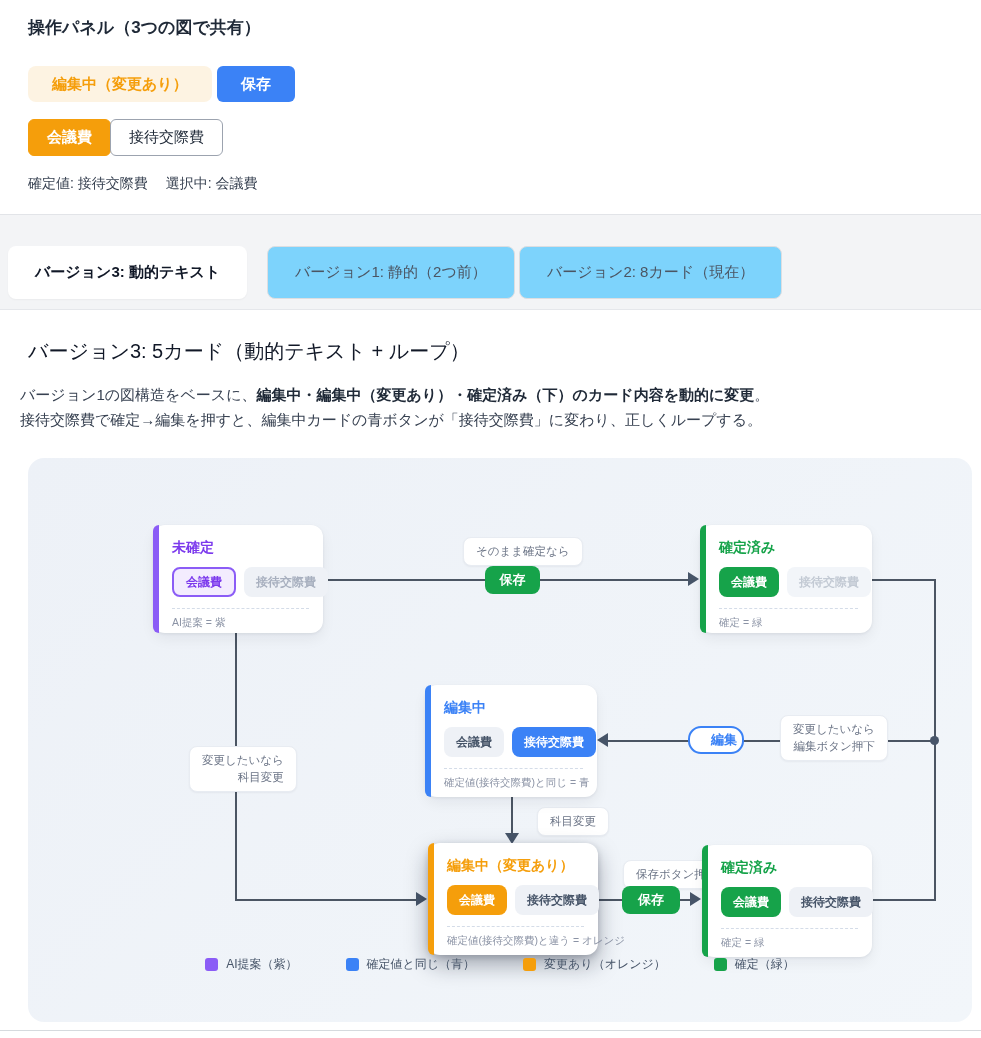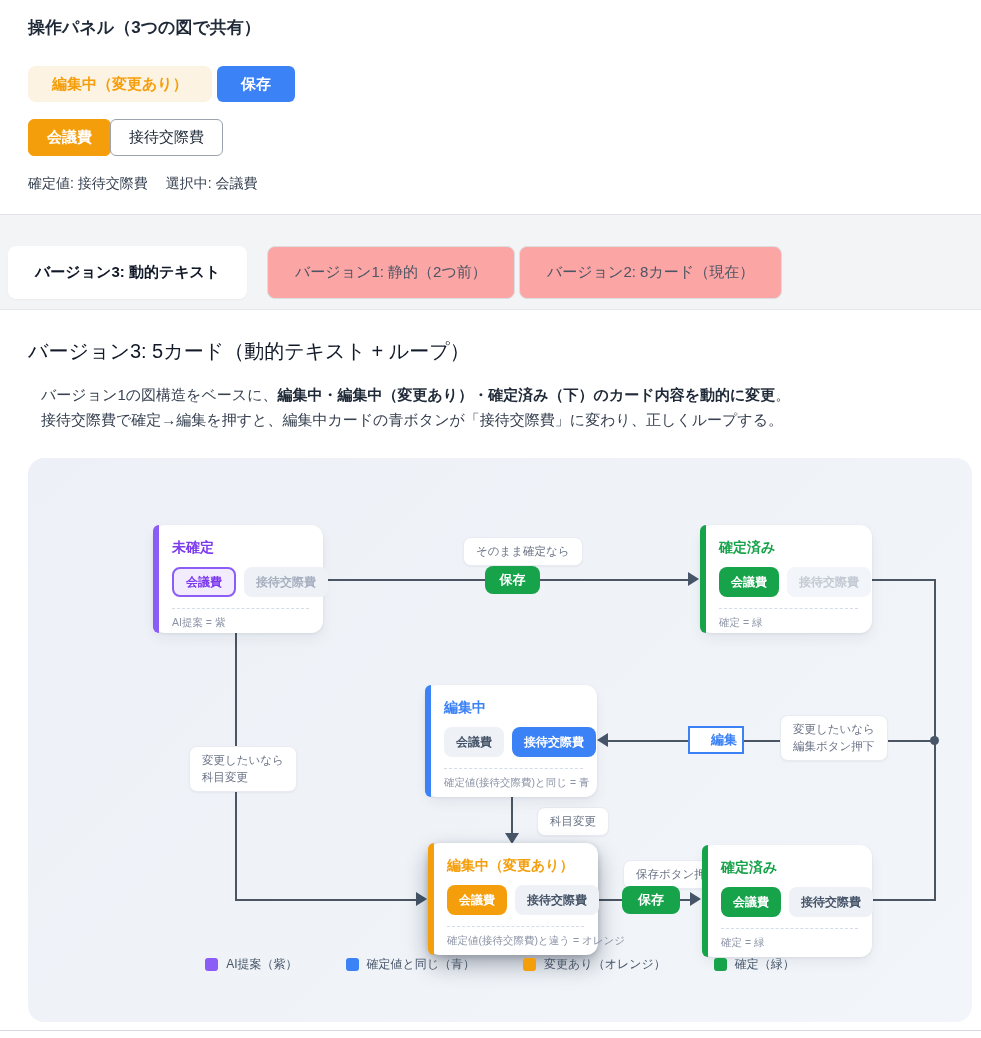--- a/index.html
+++ b/index.html
@@ -19,25 +19,25 @@
   .status-row { position:absolute; left:28px; top:175px; font-size:14px; color:#374151; display:flex; gap:18px; }
 
   
   .tabband { position:absolute; left:0; top:214px; width:981px; height:96px; background:#f3f4f6;
     border-top:1px solid #e2e4e8; border-bottom:1px solid #e5e7eb; }
   .tab { position:absolute; top:31px; height:53px; display:flex; align-items:center; padding:0 27px;
     font-size:15px; border-radius:8px; cursor:pointer; white-space:nowrap; }
   .tab-active { left:8px; background:#ffffff; color:#111827; font-weight:bold; box-shadow:0 1px 2px rgba(0,0,0,.04); }
   .tab-idle-1 { left:267px; }
   .tab-idle-2 { left:519px; }
-  .tab-idle { background:#fca5a5; color:#4b5563; border:1px solid #dcdee1; }
+  .tab-idle { background:#7dd3fc; color:#4b5563; border:1px solid #dcdee1; }
 
   
   .sec-h2 { position:absolute; left:28px; top:338px; font-size:20px; font-weight:normal; color:#111827; }
-  .sec-p { position:absolute; left:41px; top:382px; font-size:15px; color:#374151; line-height:25px; width:920px; }
+  .sec-p { position:absolute; left:20px; top:382px; font-size:15px; color:#374151; line-height:25px; width:920px; }
   .sec-p b { color:#1f2937; }
 
   
   .panel { position:absolute; left:28px; top:458px; width:944px; height:564px; border-radius:16px;
     background:linear-gradient(135deg,#edf1f7 0%,#f2f6fa 100%); }
 
   .card { position:absolute; width:170px; height:108px; background:#fff; border-radius:12px;
     box-shadow:0 1px 3px rgba(15,23,42,.07), 0 6px 14px rgba(15,23,42,.06); padding:14px 14px 10px 19px; }
   .card::before { content:""; position:absolute; left:0; top:0; bottom:0; width:6px; border-radius:12px 0 0 12px; background:var(--bar); }
   .card-title { font-size:14px; font-weight:bold; margin-bottom:10px; color:var(--bar); }
@@ -62,25 +62,25 @@
   .c5 { left:674px; top:387px; height:112px; --bar:#16a34a; }
 
   .h-line { position:absolute; height:2px; background:#4b5563; }
   .v-line { position:absolute; width:2px;  background:#4b5563; }
   .arrow-r { position:absolute; width:0; height:0; border-top:7px solid transparent; border-bottom:7px solid transparent; border-left:11px solid #475569; }
   .arrow-l { position:absolute; width:0; height:0; border-top:7px solid transparent; border-bottom:7px solid transparent; border-right:11px solid #475569; }
   .arrow-d { position:absolute; width:0; height:0; border-left:7px solid transparent; border-right:7px solid transparent; border-top:11px solid #475569; }
   .dot { position:absolute; width:9px; height:9px; border-radius:50%; background:#475569; }
 
   .lbl { position:absolute; background:#fff; border:1px solid #e8ecf2; border-radius:8px; color:#6b7486;
-    font-size:11.5px; text-align:left; padding:5px 12px; line-height:17px; box-shadow:0 1px 2px rgba(15,23,42,.05); white-space:nowrap; }
+    font-size:11.5px; text-align:right; padding:5px 12px; line-height:17px; box-shadow:0 1px 2px rgba(15,23,42,.05); white-space:nowrap; }
   .btn-flow-save { position:absolute; background:#16a34a; color:#fff; font-size:13px; font-weight:bold;
     border:none; border-radius:8px; display:flex; align-items:center; justify-content:center; }
   .btn-flow-edit { position:absolute; background:#fff; color:#3b82f6; font-size:13px; font-weight:bold;
-    border:2px solid #3b82f6; border-radius:0; display:flex; align-items:center; justify-content:center;padding-left:16px; }
+    border:2px solid #3b82f6; border-radius:13px; display:flex; align-items:center; justify-content:center;padding-left:16px; }
 
   .legend { position:absolute; left:0; top:498px; width:944px; display:flex; justify-content:center; gap:48px; }
   .legend-item { display:flex; align-items:center; gap:8px; font-size:12px; color:#475569; }
   .sw { width:13px; height:13px; border-radius:3px; }
 
   .bottom-divider { position:absolute; left:0; top:1030px; width:981px; height:1px; background:#d6dade; }
 </style>
 </head>
 <body>
 

